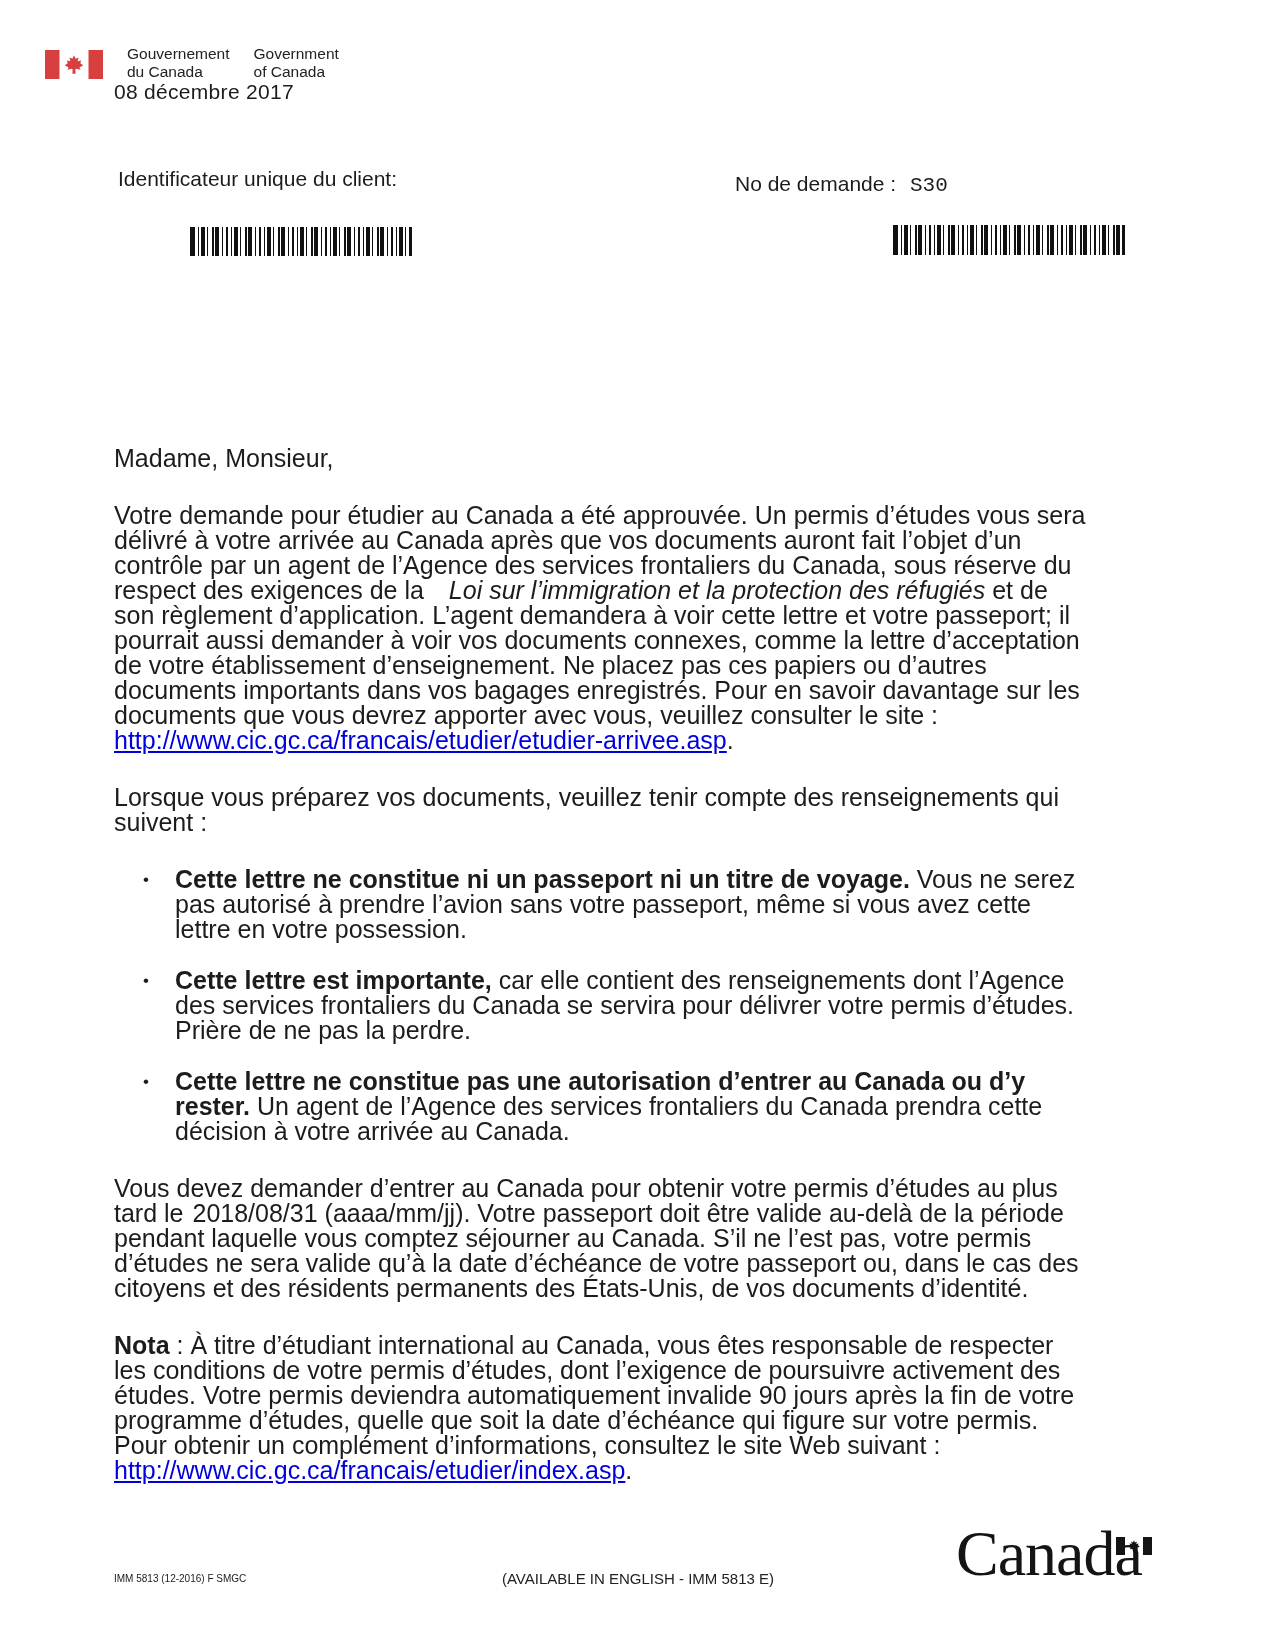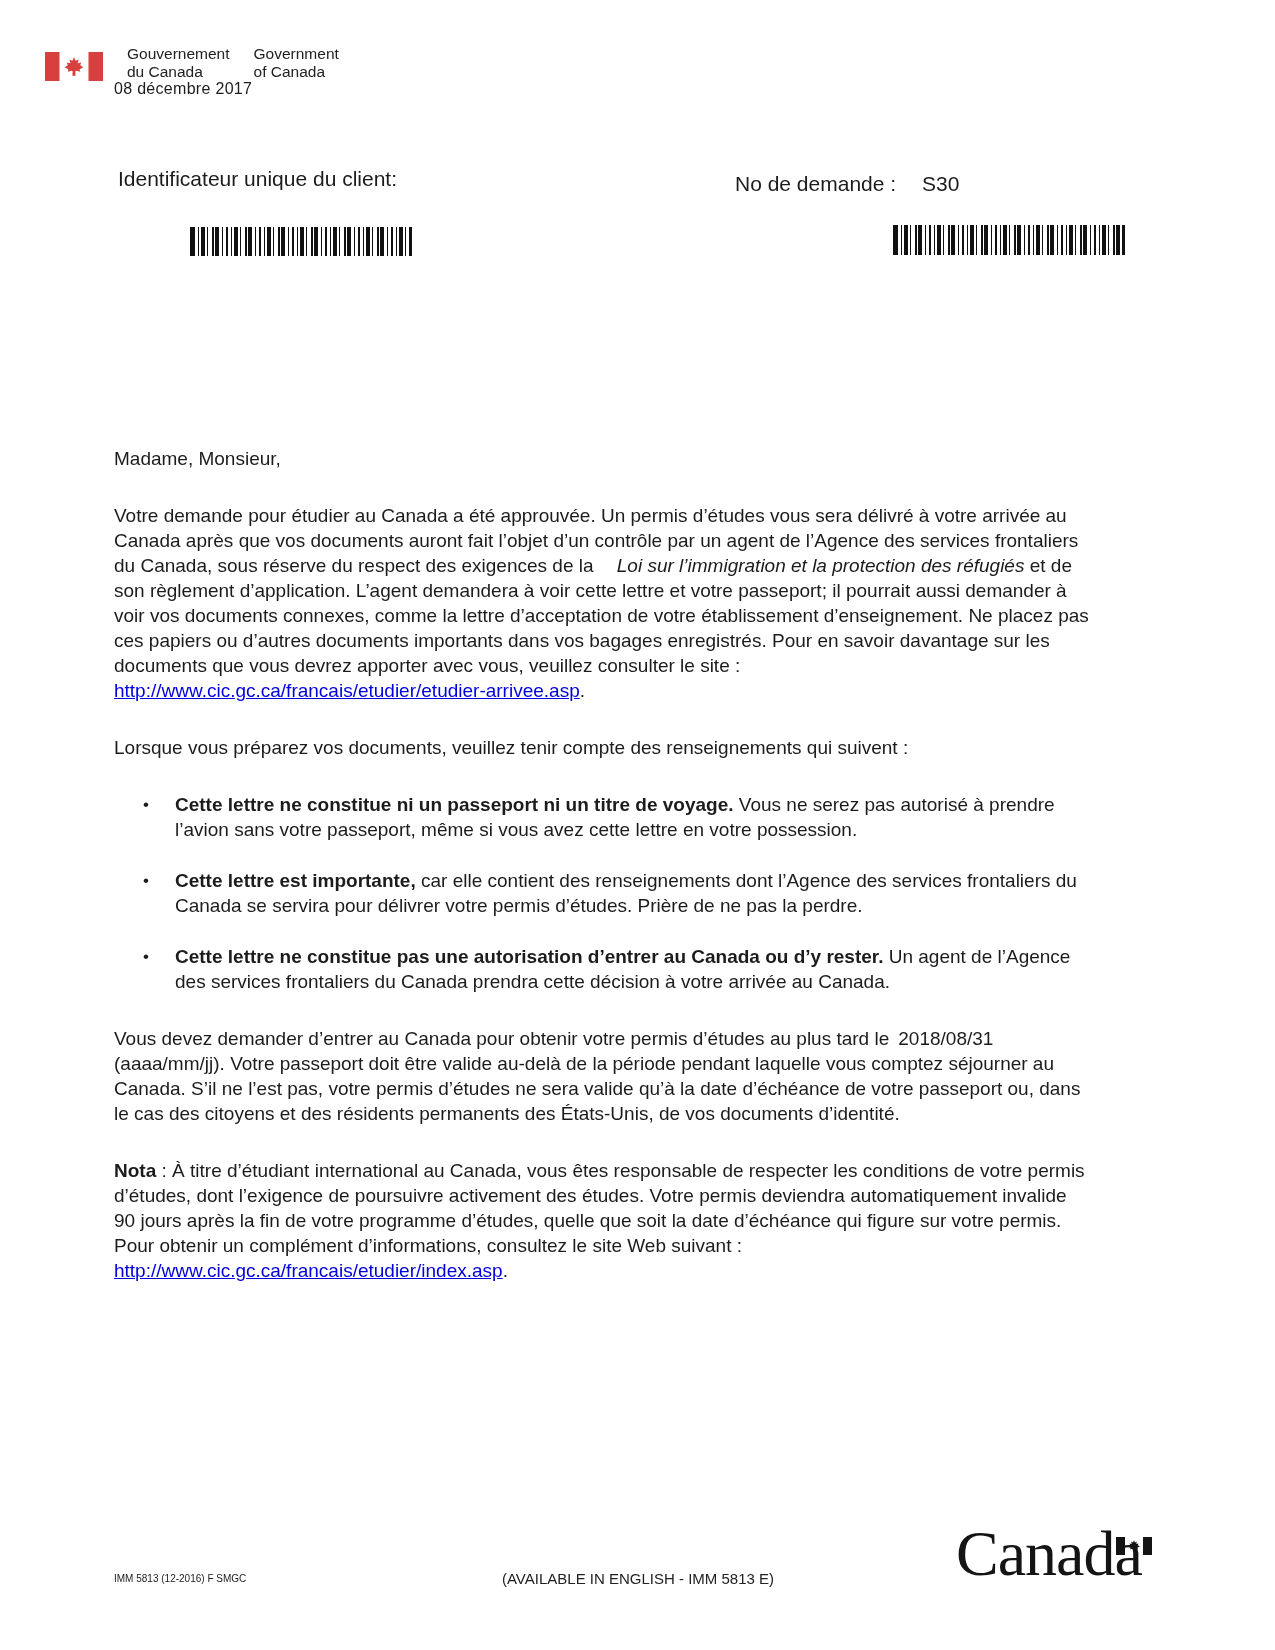--- a/index.html
+++ b/index.html
@@ -6,48 +6,48 @@
   #page{
     position:relative;
     width:1275px;height:1650px;
     margin:0 auto;
     background:#ffffff;
     font-family:"Liberation Sans", sans-serif;
     color:#1c1c1c;
     overflow:hidden;
   }
   
-  .fip{position:absolute;left:45px;top:45px;display:flex;align-items:flex-end;}
+  .fip{position:absolute;left:45px;top:45px;display:flex;align-items:center;}
   .fip-flag{width:58px;height:29px;margin-top:3px;color:#d8403f;}
   .fip-col{margin-left:24px;font-size:15.5px;line-height:18px;color:#222;}
   .fip-col span{display:block;}
-  .header-date{position:absolute;left:114px;top:80px;font-size:16px;letter-spacing:.3px;}
+  .header-date{position:absolute;left:114px;top:80px;font-size:21px;letter-spacing:.3px;}
   
   .ref-client{position:absolute;left:118px;top:167px;font-size:21px;}
   .ref-app{position:absolute;left:735px;top:172px;font-size:21px;}
-  .ref-value{margin-left:20px;}
+  .ref-value{margin-left:8px;font-family:Liberation Mono, monospace;}
   .barcode{
     position:absolute;
     background-image:
       repeating-linear-gradient(90deg,
         #111 0 2px,  transparent 2px 5px,
         #111 5px 6px, transparent 6px 8px,
         #111 8px 12px, transparent 12px 14px,
         #111 14px 15px, transparent 15px 19px,
         #111 19px 21px, transparent 21px 22px,
         #111 22px 26px, transparent 26px 29px,
         #111 29px 30px, transparent 30px 33px);
     border-left:3px solid #111;border-right:3px solid #111;
   }
   .barcode-left{left:190px;top:227px;width:216px;height:29px;}
   .barcode-right{left:893px;top:225px;width:226px;height:30px;}
   
   .letter-body{
     position:absolute;left:114px;top:446px;width:976px;
-    font-size:19px;line-height:25px;
+    font-size:25px;line-height:25px;
   }
   .letter-body p{margin:0 0 32px 0;}
   .letter-body .em{font-style:italic;margin-left:18px;}
   .letter-body b{font-weight:bold;}
   .letter-body a{color:#0000dd;text-decoration:underline;}
   ul.notice-list{list-style:none;margin:0 0 32px 0;padding:0;}
   ul.notice-list li{position:relative;padding-left:61px;}
   ul.notice-list li + li{margin-top:26px;}
   ul.notice-list li::before{
     content:"\2022";

